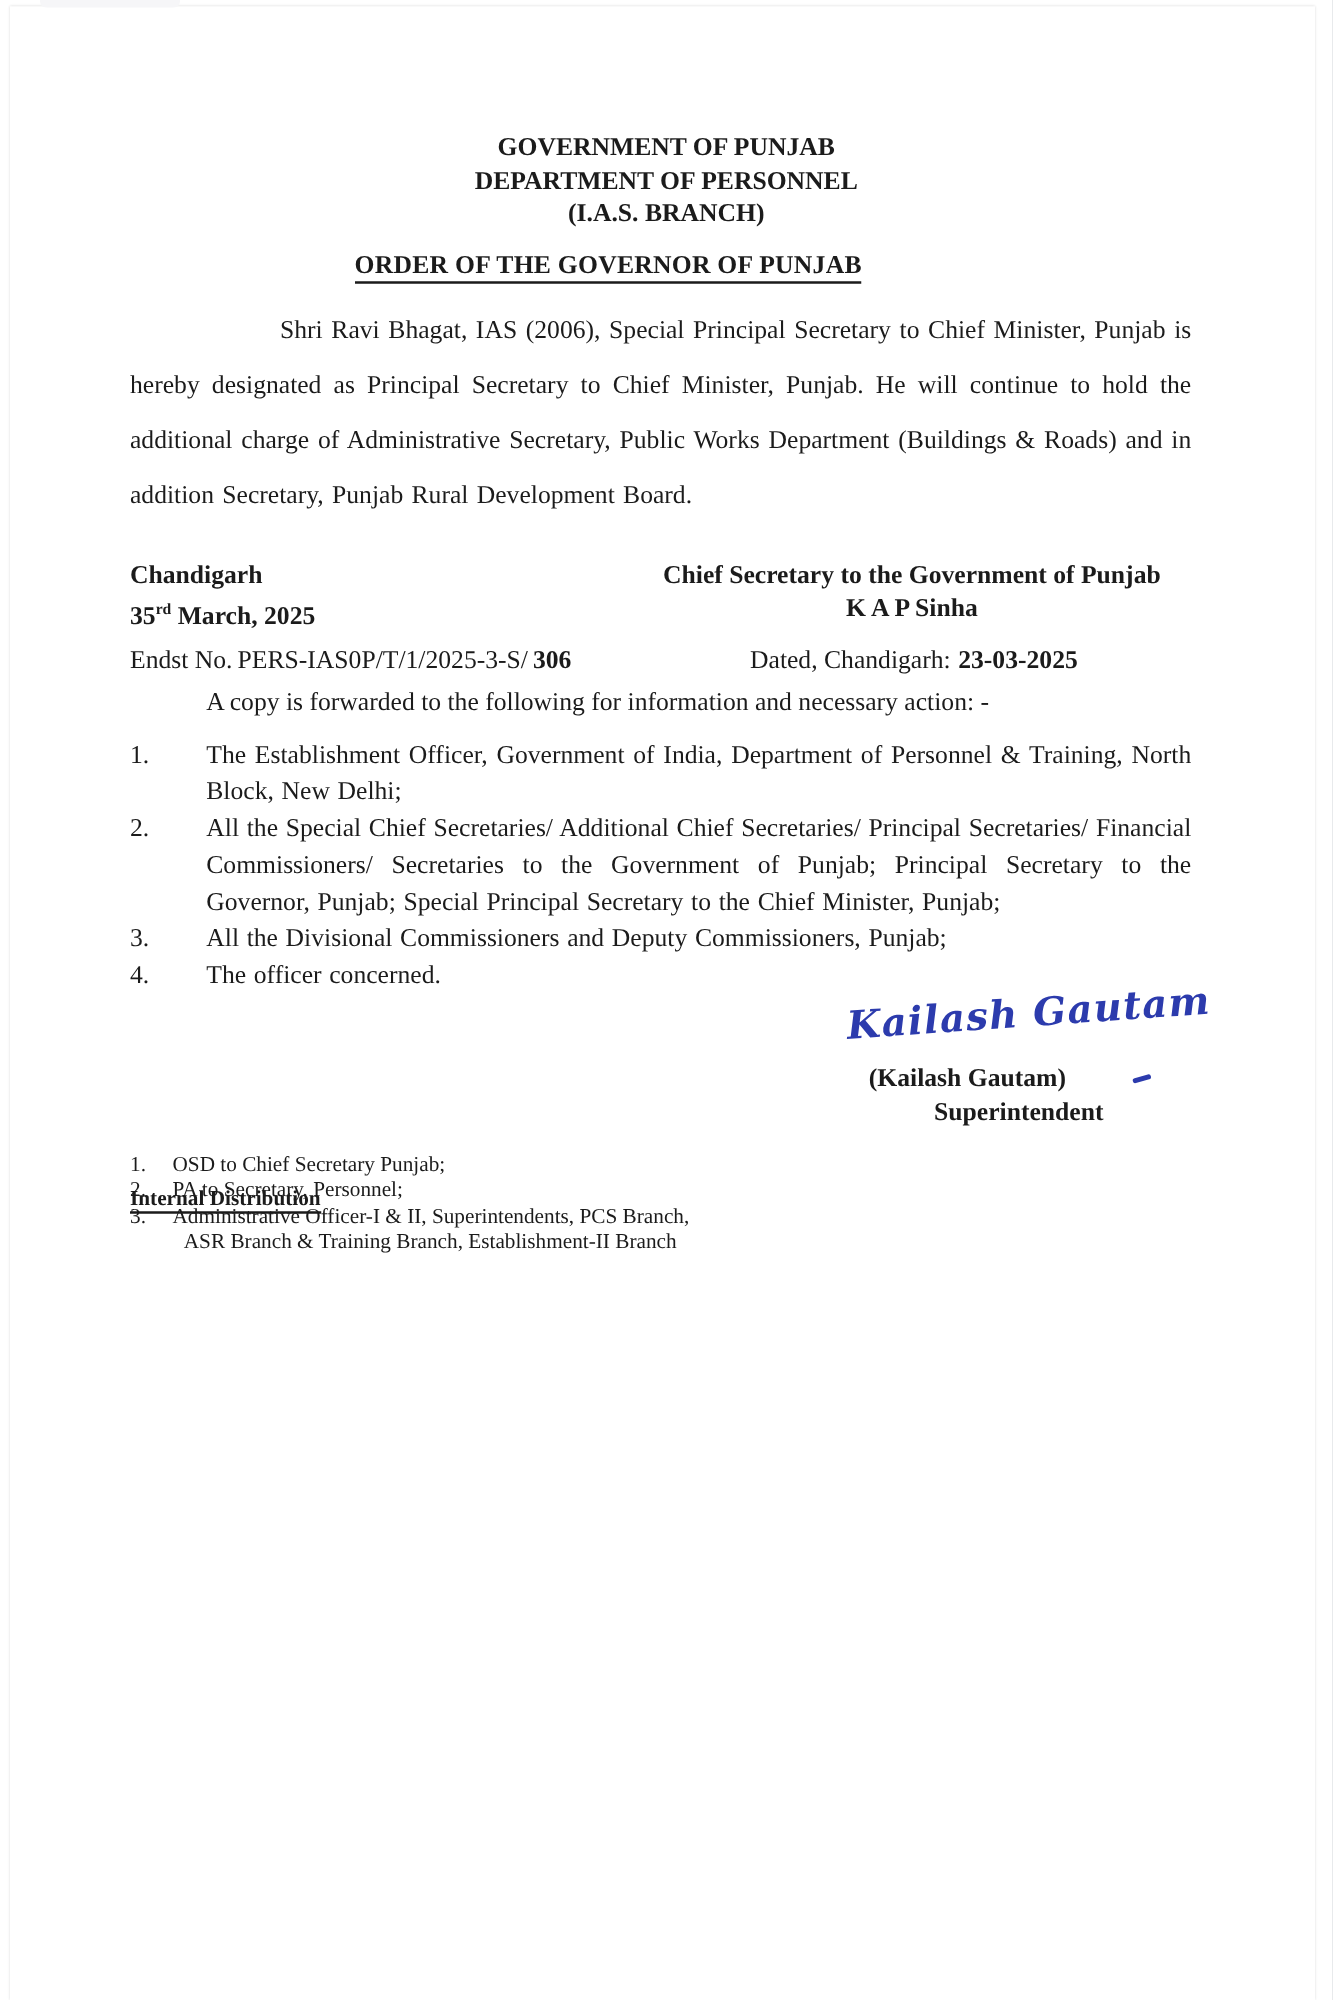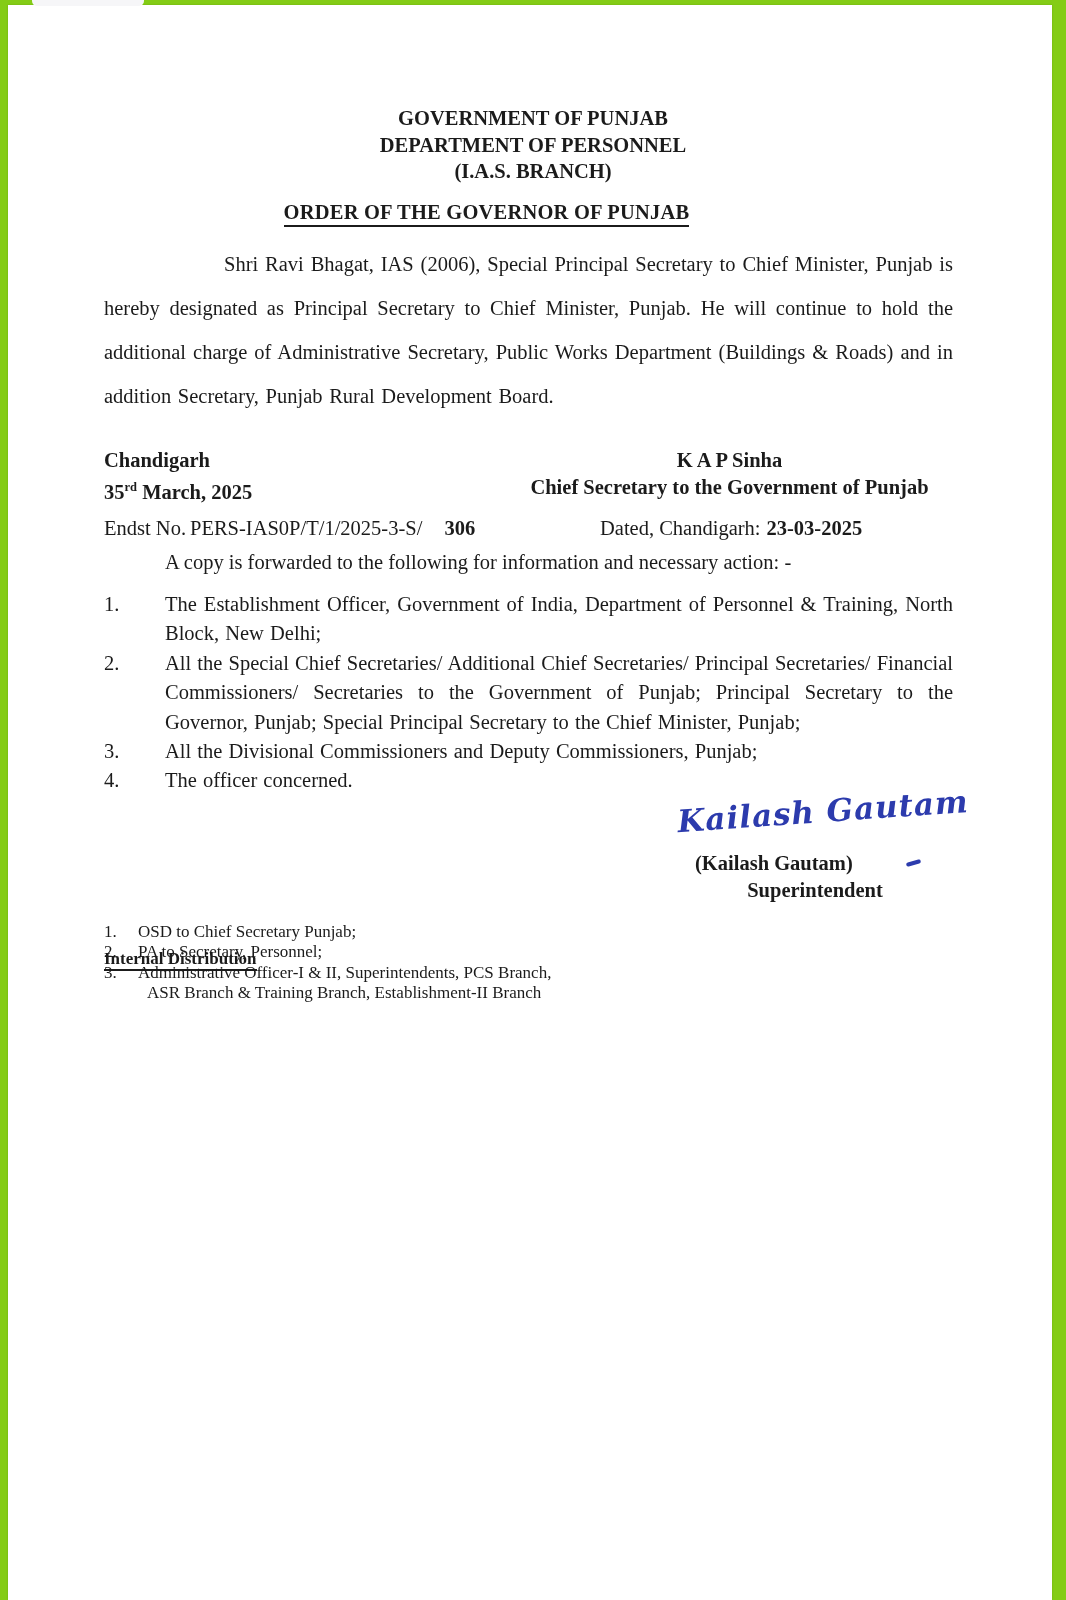--- a/index.html
+++ b/index.html
@@ -1,18 +1,18 @@
 <!DOCTYPE html>
 <html><head>
 <meta charset="utf-8">
 <style>
   html,body{margin:0;padding:0;background:#d8d9de;}
   .stage{
     position:relative;width:1066px;height:1600px;overflow:hidden;
-    background:#84cc16;
+    background:#ffffff;
     font-family:"Liberation Serif","DejaVu Serif",serif;
     color:#1b1b1b;
   }
   .page{
     position:absolute;left:8px;top:5px;width:1044px;height:1595px;
     background:#ffffff;
     box-shadow:0 0 2px rgba(0,0,0,0.15);
   }
   .notch{
     position:absolute;left:32px;top:0;width:112px;height:6px;
@@ -39,21 +39,21 @@
     position:absolute;left:104px;top:447px;
     font-weight:700;font-size:20.5px;line-height:27px;
   }
   .place-block sup{font-size:12.5px;}
   .officer-block{
     position:absolute;left:506px;top:447px;width:447px;text-align:center;
     font-weight:700;font-size:20.5px;line-height:27px;
   }
   .endst-row{position:absolute;left:104px;top:517px;font-size:20.5px;}
   .endst-row .ref{margin-left:4px;}
-  .endst-row .serial{font-weight:700;margin-left:22px;}
+  .endst-row .serial{font-weight:700;margin-left:4px;}
   .dated-row{position:absolute;left:600px;top:517px;font-size:20.5px;}
   .dated-row .dval{font-weight:700;margin-left:6px;}
   .copy-intro{position:absolute;left:165px;top:551px;font-size:20.5px;}
   .copies{
     position:absolute;left:104px;top:590px;width:849px;
     font-size:20.5px;line-height:29.4px;
   }
   .copyrow{display:flex;}
   .copynum{flex:0 0 61px;}
   .copytext{flex:1;text-align:justify;word-spacing:1px;}
@@ -104,22 +104,22 @@
   </div>
 
   <div class="para">Shri Ravi Bhagat, IAS (2006), Special Principal Secretary to Chief Minister, Punjab is hereby designated as Principal Secretary to Chief Minister, Punjab. He will continue to hold the additional charge of Administrative Secretary, Public Works Department (Buildings &amp; Roads) and in addition Secretary, Punjab Rural Development Board.</div>
 
   <div class="place-block">
     <div>Chandigarh</div>
     <div><span>35</span><sup>rd</sup><span> March, 2025</span></div>
   </div>
 
   <div class="officer-block">
+    <div>Chief Secretary to the Government of Punjab</div>
     <div>K A P Sinha</div>
-    <div>Chief Secretary to the Government of Punjab</div>
   </div>
 
   <div class="endst-row">
     <span>Endst No.</span><span class="ref">PERS-IAS0P/T/1/2025-3-S/</span><span class="serial">306</span>
   </div>
   <div class="dated-row">
     <span>Dated, Chandigarh:</span><span class="dval">23-03-2025</span>
   </div>
 
   <div class="copy-intro">A copy is forwarded to the following for information and necessary action: -</div>

